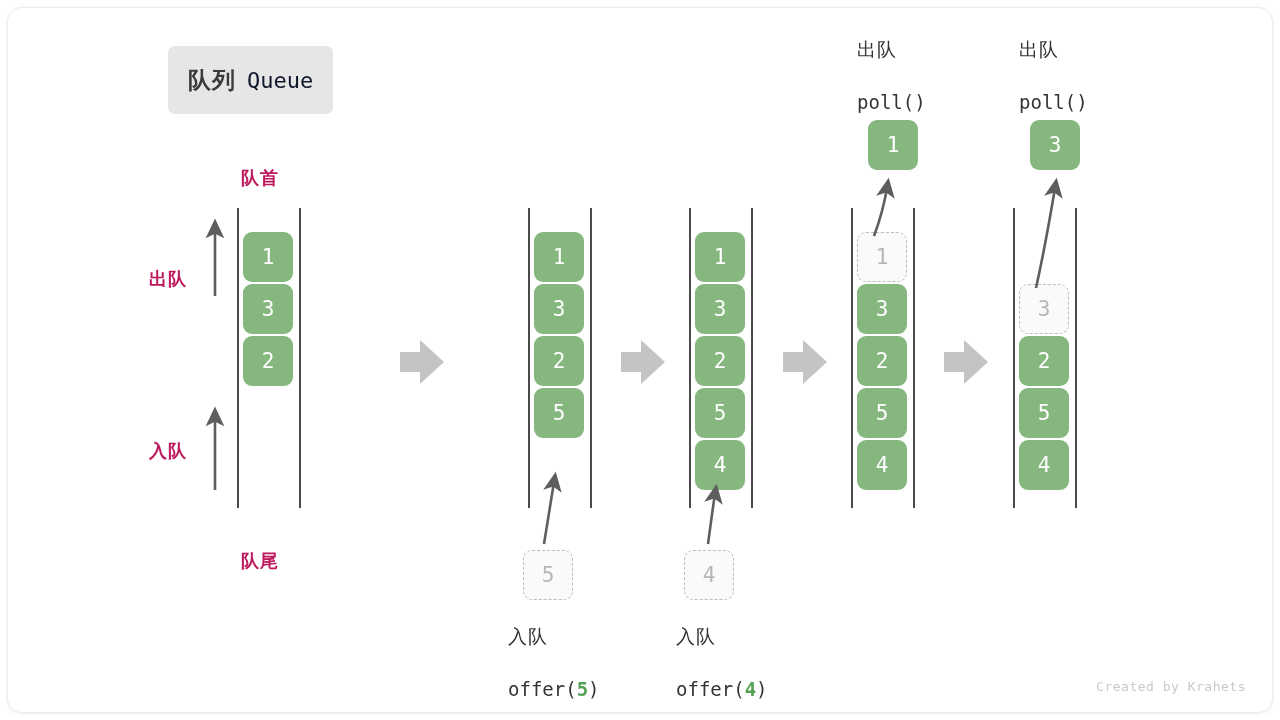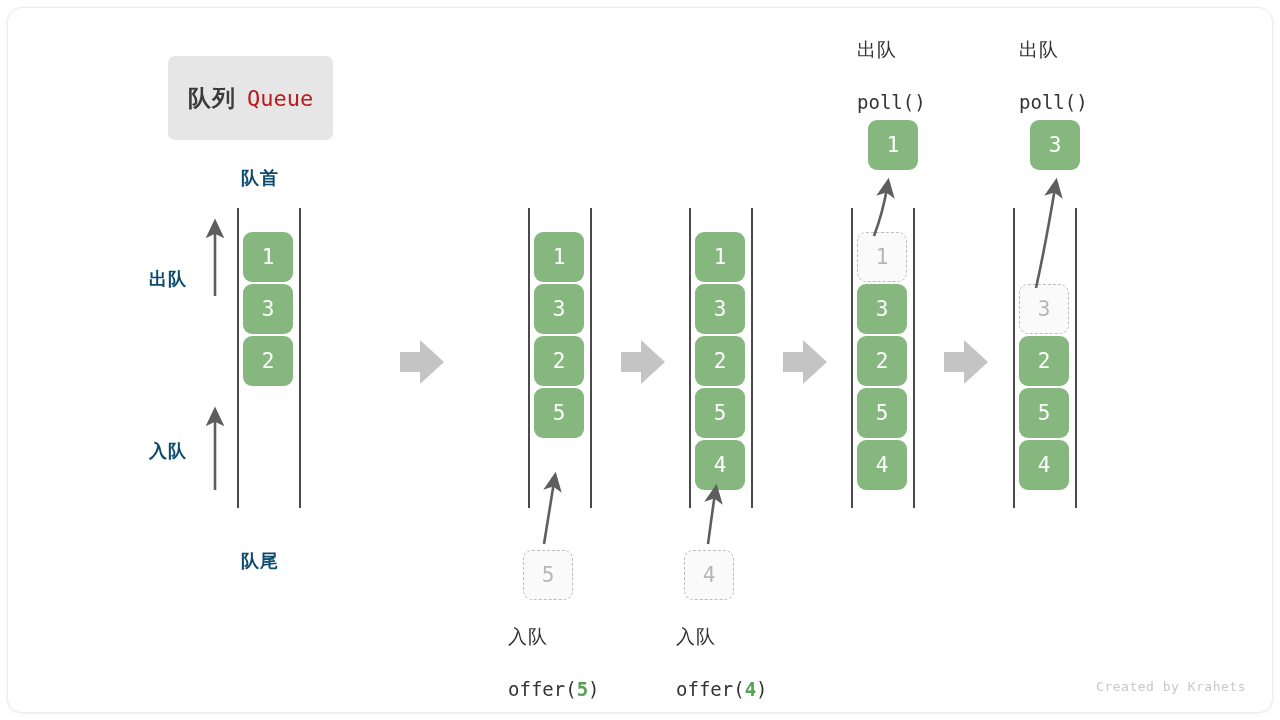--- a/index.html
+++ b/index.html
@@ -13,30 +13,29 @@
     position:absolute;left:8px;top:8px;width:1264px;height:704px;
     background:#ffffff;border-radius:14px;
     box-shadow:0 0 0 1px #ececec, 0 1px 5px rgba(0,0,0,0.09);
   }
   #stage{position:absolute;left:0;top:0;width:1264px;height:704px;}
 
   
   .title-badge{
     position:absolute;
     background:#e6e6e6;border-radius:7px;
-    padding:16px 20px;height:52px;
+    padding:8px 20px;height:52px;
     display:flex;align-items:center;gap:11px;
     white-space:nowrap;
-    margin-top:10px;
   }
   .title-cn{font-size:23px;font-weight:bold;color:#3b3b3b;letter-spacing:1px;}
-  .title-en{font-size:22px;color:#b91c1c;font-family:"DejaVu Sans Mono","Liberation Mono",monospace;}
+  .title-en{font-size:22px;color:#0f172a;font-family:"DejaVu Sans Mono","Liberation Mono",monospace;}
 
   
-  .lab{position:absolute;white-space:nowrap;color:#0c4a6e;}
+  .lab{position:absolute;white-space:nowrap;color:#be185d;}
   .lab-bold{font-weight:bold;font-size:18px;letter-spacing:1px;}
   .op-label{position:absolute;text-align:left;white-space:nowrap;line-height:1.55;}
   .op-label .l1{font-size:19px;color:#333;letter-spacing:1px;}
   .op-label .l2{font-family:"DejaVu Sans Mono","Liberation Mono",monospace;font-size:19px;color:#333;margin-top:24px;}
   .arg{color:#54a054;font-weight:bold;}
 
   
   .rail{position:absolute;width:1.6px;background:#4a4a4a;}
 
   

